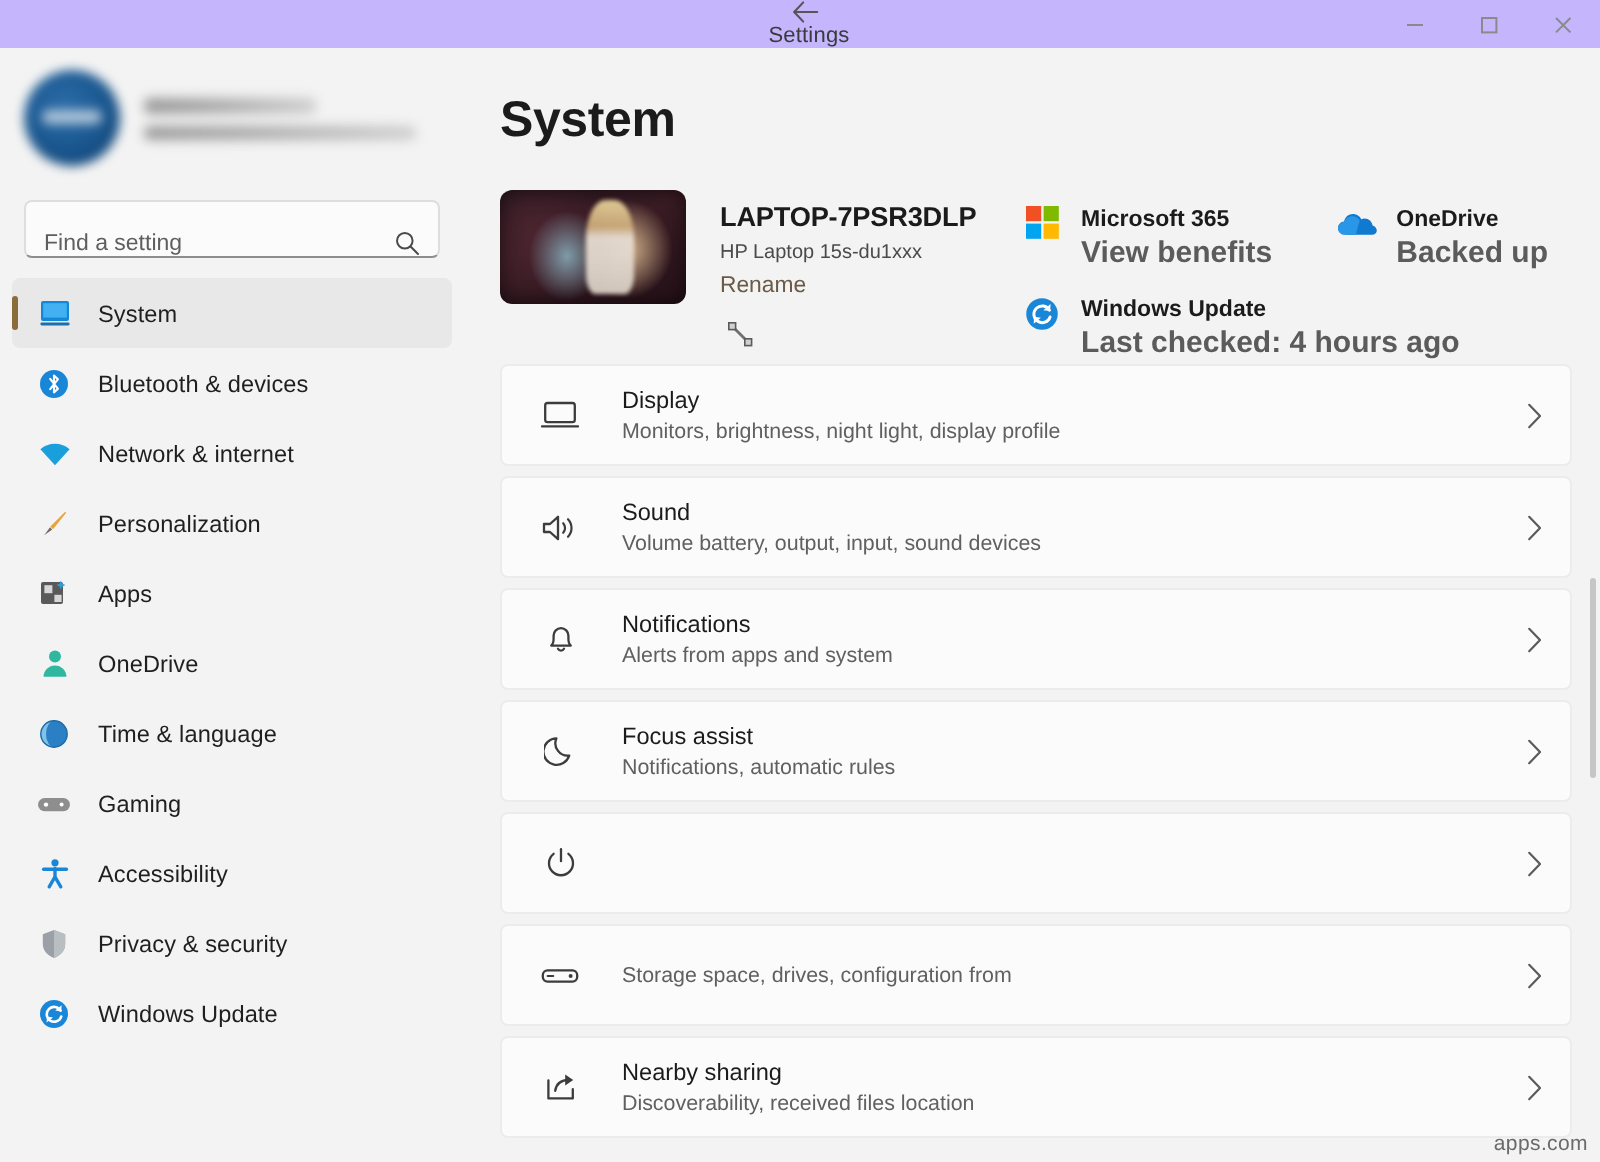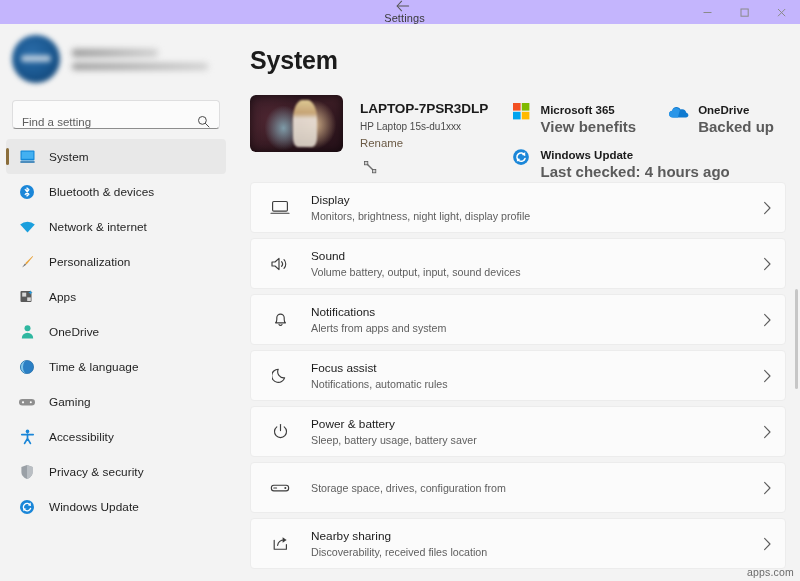--- a/index.html
+++ b/index.html
@@ -685,24 +685,20 @@
           </span>
         </div>
 
         <div class="row">
           <span class="row-ico">
             <svg width="17" height="17" viewBox="0 0 17 17">
               <path d="M4.8 3.9 A6 6 0 1 0 12.2 3.9" fill="none" stroke="#3c3c3c" stroke-width="1.15" stroke-linecap="round"></path>
               <path d="M8.5 1.6 V7.6" stroke="#3c3c3c" stroke-width="1.15" stroke-linecap="round"></path>
             </svg>
           </span>
-          <span class="row-text">
-            <span class="row-title">Power &amp; battery</span>
-            <span class="row-sub">Sleep, battery usage, battery saver</span>
-          </span>
           <span class="row-chev">
             <svg width="9" height="14" viewBox="0 0 9 14">
                 <path d="M1.6 1.4 L7 7 L1.6 12.6" fill="none" stroke="#5b5b5b" stroke-width="1.1" stroke-linecap="round" stroke-linejoin="round"></path>
               </svg>
           </span>
         </div>
 
         <div class="row">
           <span class="row-ico">
             <svg width="20" height="12" viewBox="0 0 20 12">

